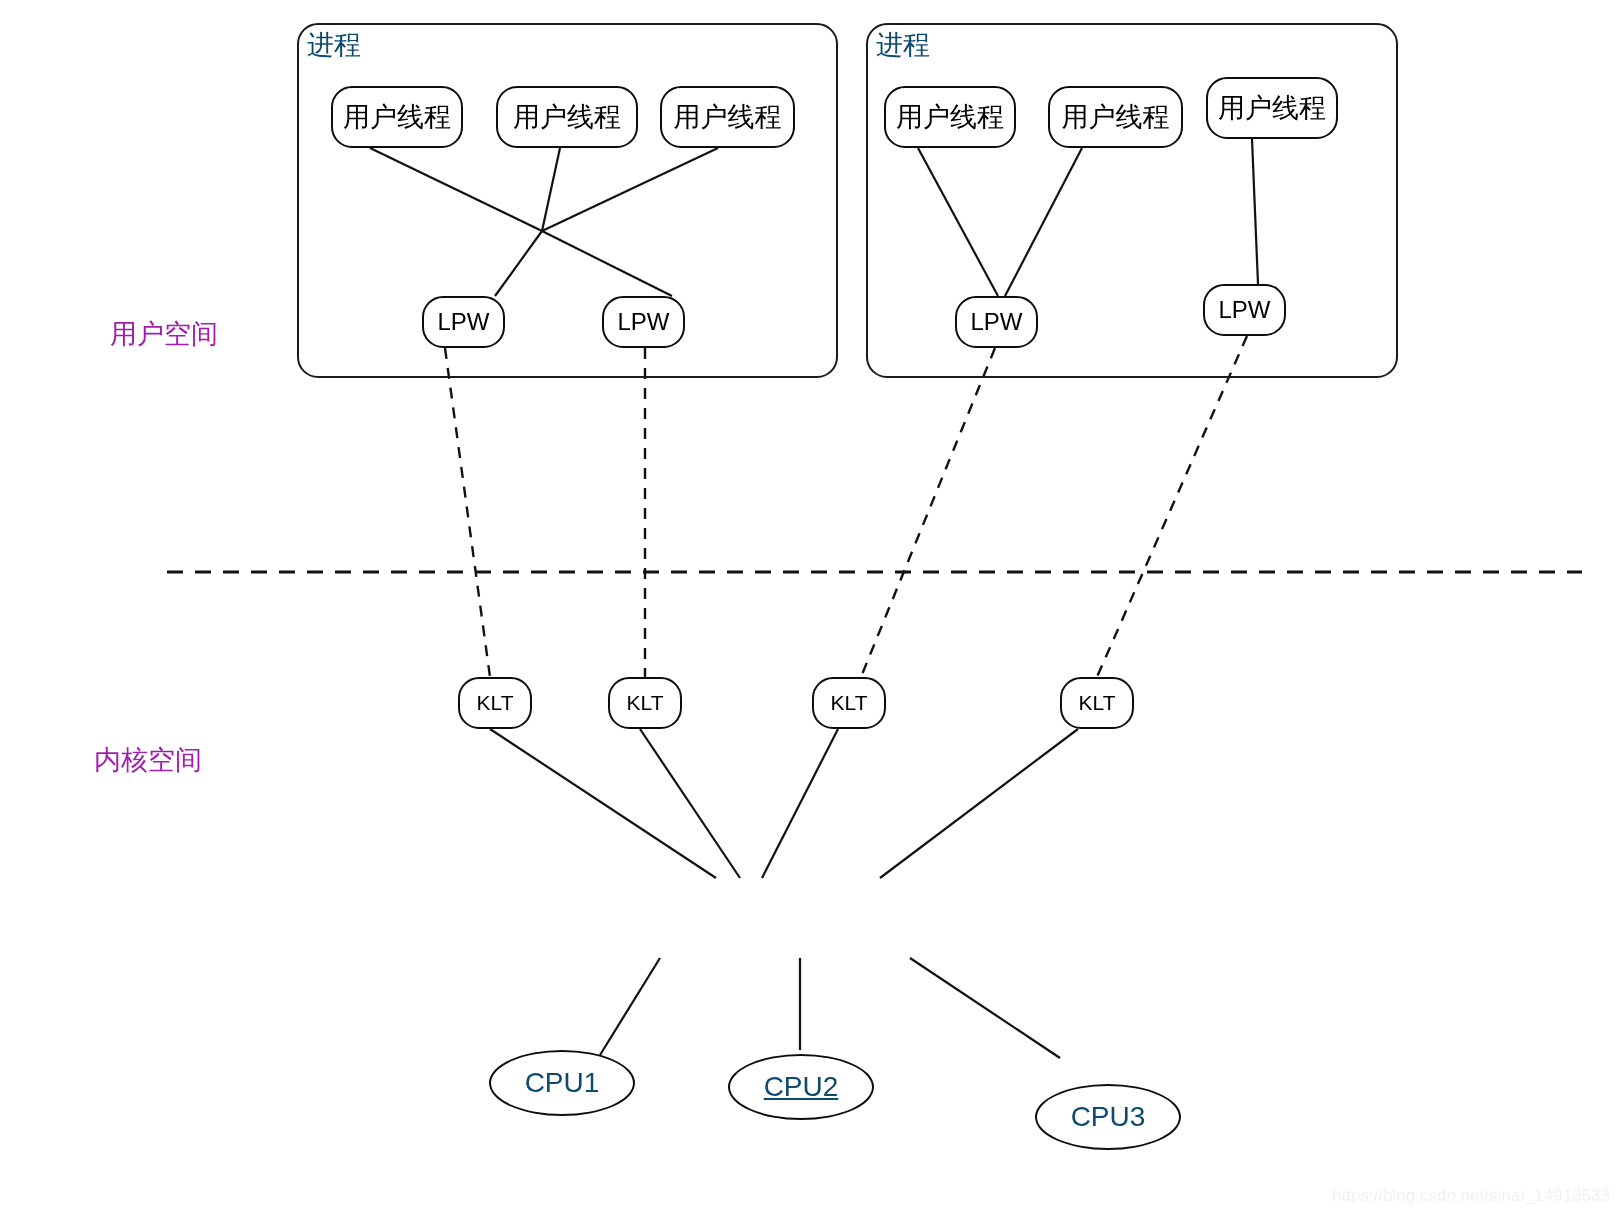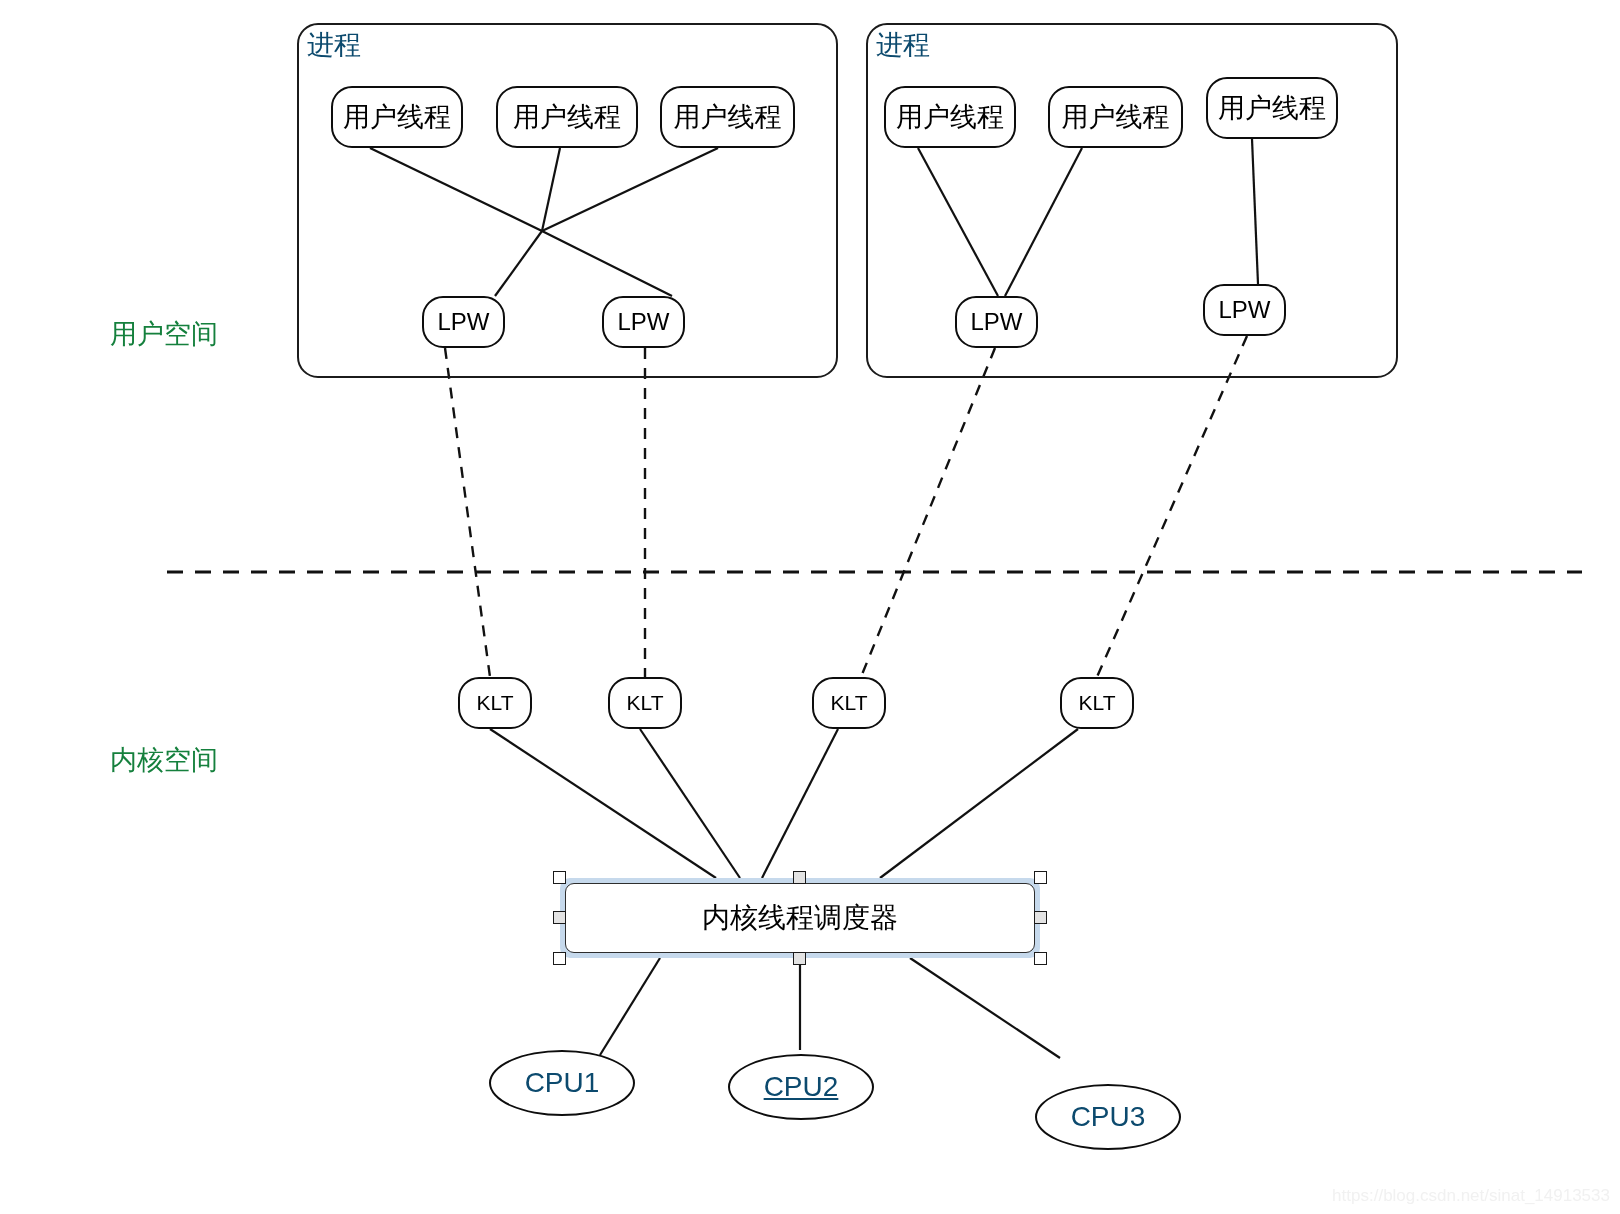--- a/index.html
+++ b/index.html
@@ -57,21 +57,21 @@
     border: 2.5px solid #0d0d0d;
     font-size: 24px;
   }
   .klt-box {
     border: 2.5px solid #0d0d0d;
     font-size: 21px;
   }
   .space-label {
     position: absolute;
     font-size: 27px;
-    color: #15803d;
+    color: #a21caf;
     white-space: nowrap;
   }
   .scheduler-wrap {
     position: absolute;
   }
   .scheduler-shadow {
     position: absolute;
     left: 0;
     top: 0;
     width: 100%;
@@ -157,21 +157,21 @@
       </g>
     <g id="solid-cpu-links" stroke="#111111" stroke-width="2.2" fill="none">
         <line x1="660" y1="958" x2="600" y2="1055"></line>
         <line x1="800" y1="958" x2="800" y2="1050"></line>
         <line x1="910" y1="958" x2="1060" y2="1058"></line>
       </g>
     <line id="divider-line" stroke="#111111" stroke-width="2.8" stroke-dasharray="16 12" x1="167" x2="1582" y1="572" y2="572"></line>
   </svg>
 
   <div class="space-label" style="left:110px; top:316px;">用户空间</div>
-  <div class="space-label" style="left:110px; top:742px;">内核空间</div>
+  <div class="space-label" style="left:94px; top:742px;">内核空间</div>
 
   <div id="process-layer">
       <div class="node process-box" style="left: 297px; top: 23px; width: 541px; height: 355px;"></div>
       <div class="process-label" style="left: 307px; top: 32px;">进程</div>
       <div class="node thread-box" style="left: 331px; top: 86px; width: 132px; height: 62px;">用户线程</div>
       <div class="node thread-box" style="left: 496px; top: 86px; width: 142px; height: 62px;">用户线程</div>
       <div class="node thread-box" style="left: 660px; top: 86px; width: 135px; height: 62px;">用户线程</div>
       <div class="node lpw-box" style="left: 422px; top: 296px; width: 83px; height: 52px;">LPW</div>
       <div class="node lpw-box" style="left: 602px; top: 296px; width: 83px; height: 52px;">LPW</div>
       <div class="node process-box" style="left: 866px; top: 23px; width: 532px; height: 355px;"></div>
@@ -183,34 +183,20 @@
       <div class="node lpw-box" style="left: 1203px; top: 284px; width: 83px; height: 52px;">LPW</div>
     </div>
 
   <div id="klt-layer">
       <div class="node klt-box" style="left: 458px; top: 677px; width: 74px; height: 52px;">KLT</div>
       <div class="node klt-box" style="left: 608px; top: 677px; width: 74px; height: 52px;">KLT</div>
       <div class="node klt-box" style="left: 812px; top: 677px; width: 74px; height: 52px;">KLT</div>
       <div class="node klt-box" style="left: 1060px; top: 677px; width: 74px; height: 52px;">KLT</div>
     </div>
 
-  <div class="scheduler-wrap" id="scheduler-wrap" style="left: 560px; top: 878px; width: 480px; height: 80px;">
-    <div class="scheduler-shadow"></div>
-    <div class="scheduler-box">
-      <span>内核线程调度器</span>
-    </div>
-    <div class="handle" style="left:-7px;  top:-7px;"></div>
-    <div class="handle mid" style="left:calc(50% - 7px); top:-7px;"></div>
-    <div class="handle" style="right:-7px; top:-7px;"></div>
-    <div class="handle mid" style="left:-7px;  top:calc(50% - 7px);"></div>
-    <div class="handle mid" style="right:-7px; top:calc(50% - 7px);"></div>
-    <div class="handle" style="left:-7px;  bottom:-7px;"></div>
-    <div class="handle mid" style="left:calc(50% - 7px); bottom:-7px;"></div>
-    <div class="handle" style="right:-7px; bottom:-7px;"></div>
-  </div>
 
   <div id="cpu-layer">
       <div class="cpu-oval" style="left: 489px; top: 1050px; width: 146px; height: 66px;">CPU1</div>
       <div class="cpu-oval" style="left: 728px; top: 1054px; width: 146px; height: 66px; text-decoration: underline;">CPU2</div>
       <div class="cpu-oval" style="left: 1035px; top: 1084px; width: 146px; height: 66px;">CPU3</div>
     </div>
 
   <div class="watermark">https://blog.csdn.net/sinat_14913533</div>
 </div>
 

